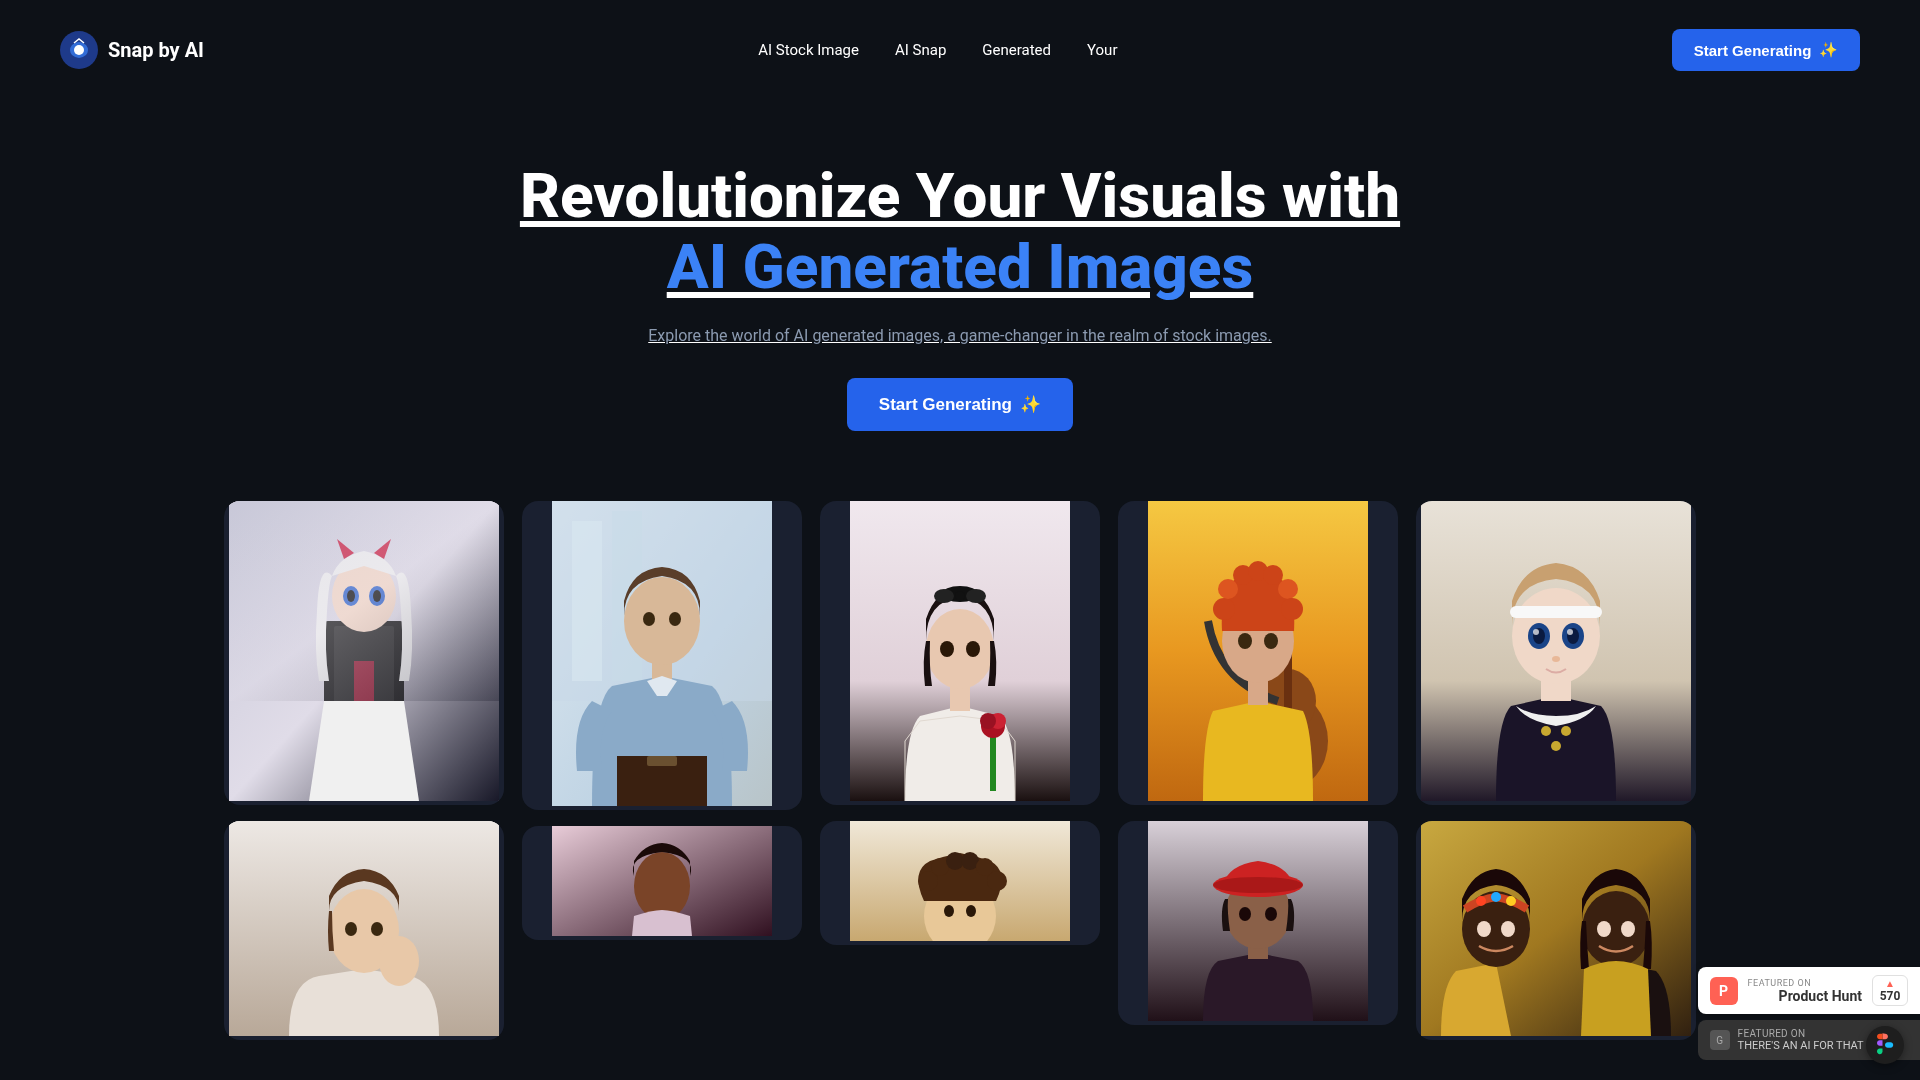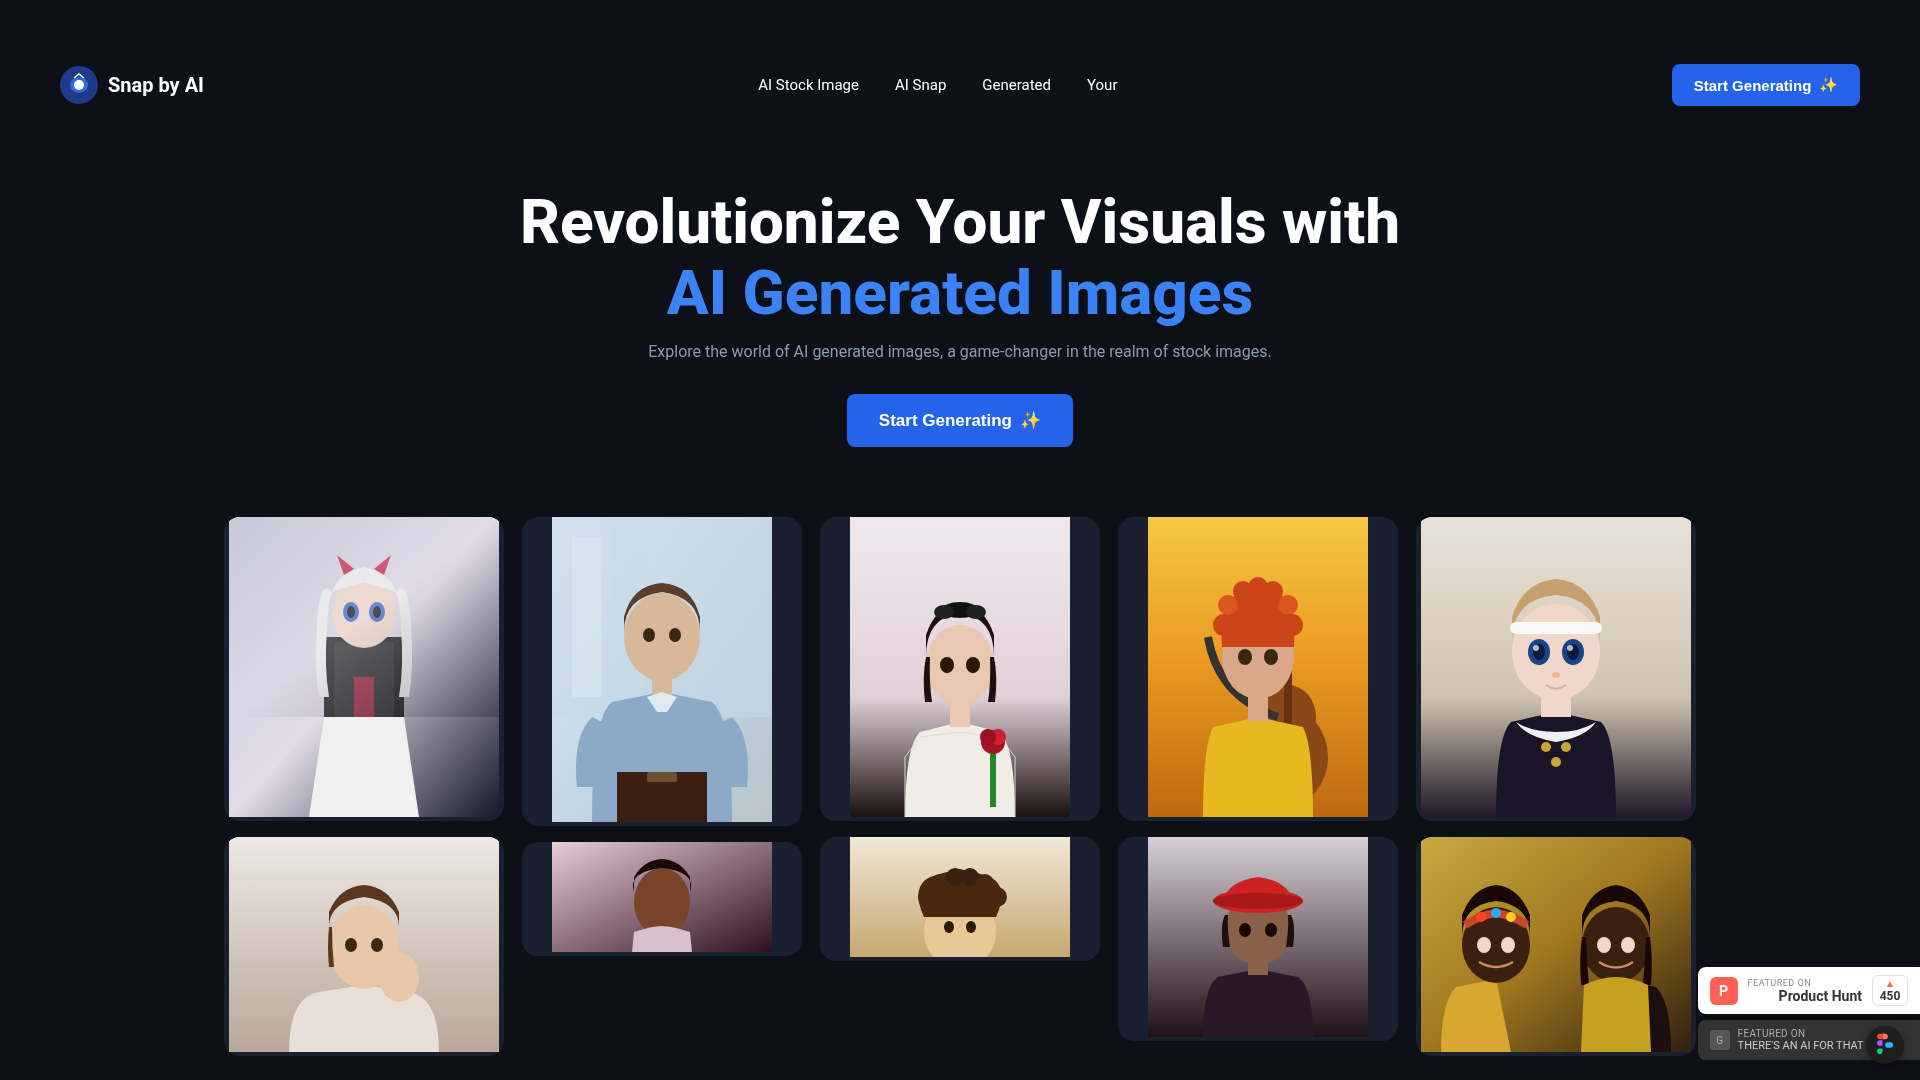--- a/index.html
+++ b/index.html
@@ -12,24 +12,23 @@
       min-height: 1080px;
       overflow-x: hidden;
       position: relative;
     }
 
     
     .navbar {
       display: flex;
       align-items: center;
       justify-content: space-between;
-      padding: 20px 60px;
+      padding: 29px 60px;
       position: relative;
       z-index: 10;
-      margin-top: 44px;
     }
 
     .logo-area {
       display: flex;
       align-items: center;
       gap: 10px;
     }
 
     .logo-icon {
       width: 38px;
@@ -66,40 +65,41 @@
       cursor: pointer;
       display: flex;
       align-items: center;
       gap: 8px;
     }
 
     
     .hero {
       text-align: center;
       padding: 60px 20px 40px;
+      text-decoration: underline;
     }
 
     .hero-title-white {
       font-size: 62px;
       font-weight: 800;
       color: #ffffff;
       line-height: 1.15;
     }
 
     .hero-title-blue {
       font-size: 62px;
       font-weight: 800;
       color: #3b82f6;
       line-height: 1.15;
     }
 
     .hero-subtitle {
       font-size: 16px;
       color: #8b9ab0;
-      margin-top: 10px;
+      margin-top: 20px;
       line-height: 1.6;
     }
 
     .btn-hero {
       display: inline-flex;
       align-items: center;
       gap: 8px;
       background: #2563eb;
       color: #ffffff;
       border: none;
@@ -633,21 +633,21 @@
 
 <div class="product-hunt-widget">
   <div class="ph-badge">
     <div class="ph-icon">P</div>
     <div class="ph-text-area">
       <span class="ph-featured-on">FEATURED ON</span>
       <span class="ph-name">Product Hunt</span>
     </div>
     <div class="ph-count">
       <span class="ph-arrow">▲</span>
-      <span class="ph-number">450</span>
+      <span class="ph-number">570</span>
     </div>
   </div>
 
   <div class="ph-badge2">
     <div class="ph-badge2-icon" style="background:#555; display:flex; align-items:center; justify-content:center; border-radius:4px; font-size:10px; color:#aaa;">G</div>
     <div>
       <div class="ph-badge2-text">FEATURED ON</div>
       <div class="ph-badge2-name">THERE'S AN AI FOR THAT</div>
     </div>
   </div>

